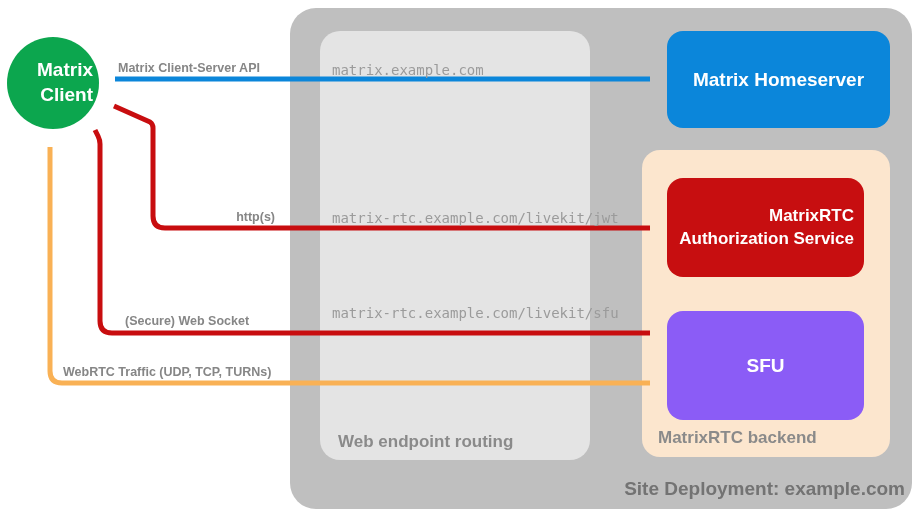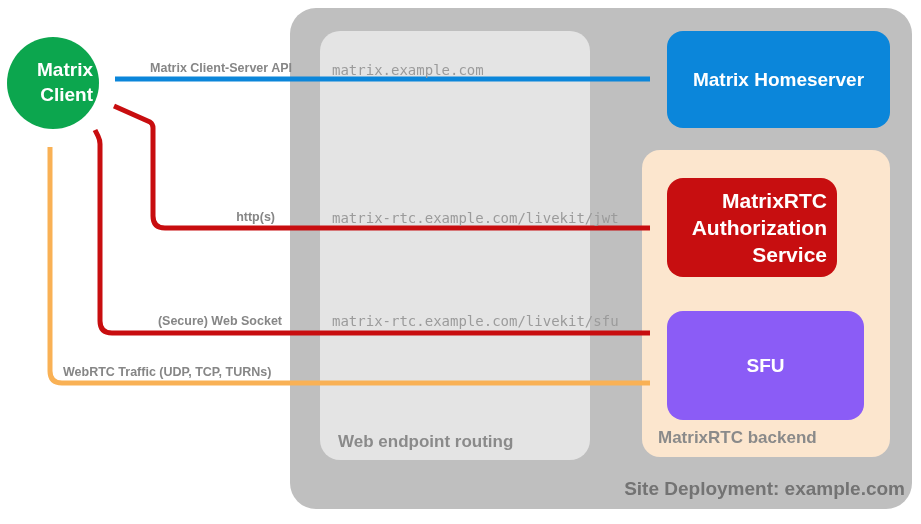--- a/index.html
+++ b/index.html
@@ -15,32 +15,32 @@
   .container-label{font-weight:bold;font-size:17px;color:#8a8a8a;}
   #routing-label{left:338px;top:432px;}
   #backend-label{left:658px;top:428px;}
   #deployment-label{right:16px;top:478px;font-weight:bold;font-size:19px;color:#737373;}
   
   .node{display:flex;align-items:center;justify-content:center;text-align:right;
         color:#ffffff;font-weight:bold;box-sizing:border-box;}
   #client{left:7px;top:37px;width:92px;height:92px;border-radius:50%;background:#0ca64e;
           font-size:19px;line-height:1.3;padding:0 6px;}
   #homeserver{left:667px;top:31px;width:223px;height:97px;border-radius:16px;background:#0b86da;font-size:19px;}
-  #auth{left:667px;top:178px;width:170px;height:99px;border-radius:16px;background:#c70e10;
-        font-size:21px;line-height:1.3;padding:0 10px;}
+  #auth{left:667px;top:178px;width:197px;height:99px;border-radius:16px;background:#c70e10;
+        font-size:17px;line-height:1.3;padding:0 10px;}
   #sfu{left:667px;top:311px;width:197px;height:109px;border-radius:16px;background:#8b5cf6;font-size:19px;}
   
   .arrow-label{font-size:12.5px;font-weight:bold;color:#868686;white-space:nowrap;}
   .route{font-family:"DejaVu Sans Mono",monospace;font-size:14px;color:#9b9b9b;white-space:nowrap;}
-  #lbl-api{left:118px;top:61px;width:174px;text-align:right;}
+  #lbl-api{left:118px;top:61px;width:174px;text-align:left;}
   #route-api{left:332px;top:62px;}
   #lbl-https{left:125px;top:210px;width:150px;text-align:right;}
   #route-jwt{left:332px;top:210px;}
-  #lbl-ws{left:132px;top:314px;width:150px;text-align:right;}
-  #route-sfu{left:332px;top:313px;}
+  #lbl-ws{left:125px;top:314px;width:150px;}
+  #route-sfu{left:332px;top:305px;}
   #lbl-webrtc{left:63px;top:365px;}
   
   #wires{position:absolute;left:0;top:0;pointer-events:none;}
   #wires path{fill:none;stroke-width:5;stroke-linejoin:round;}
   .txt-layer{z-index:6;}
 </style>
 </head>
 <body>
 
 <div id="page">

